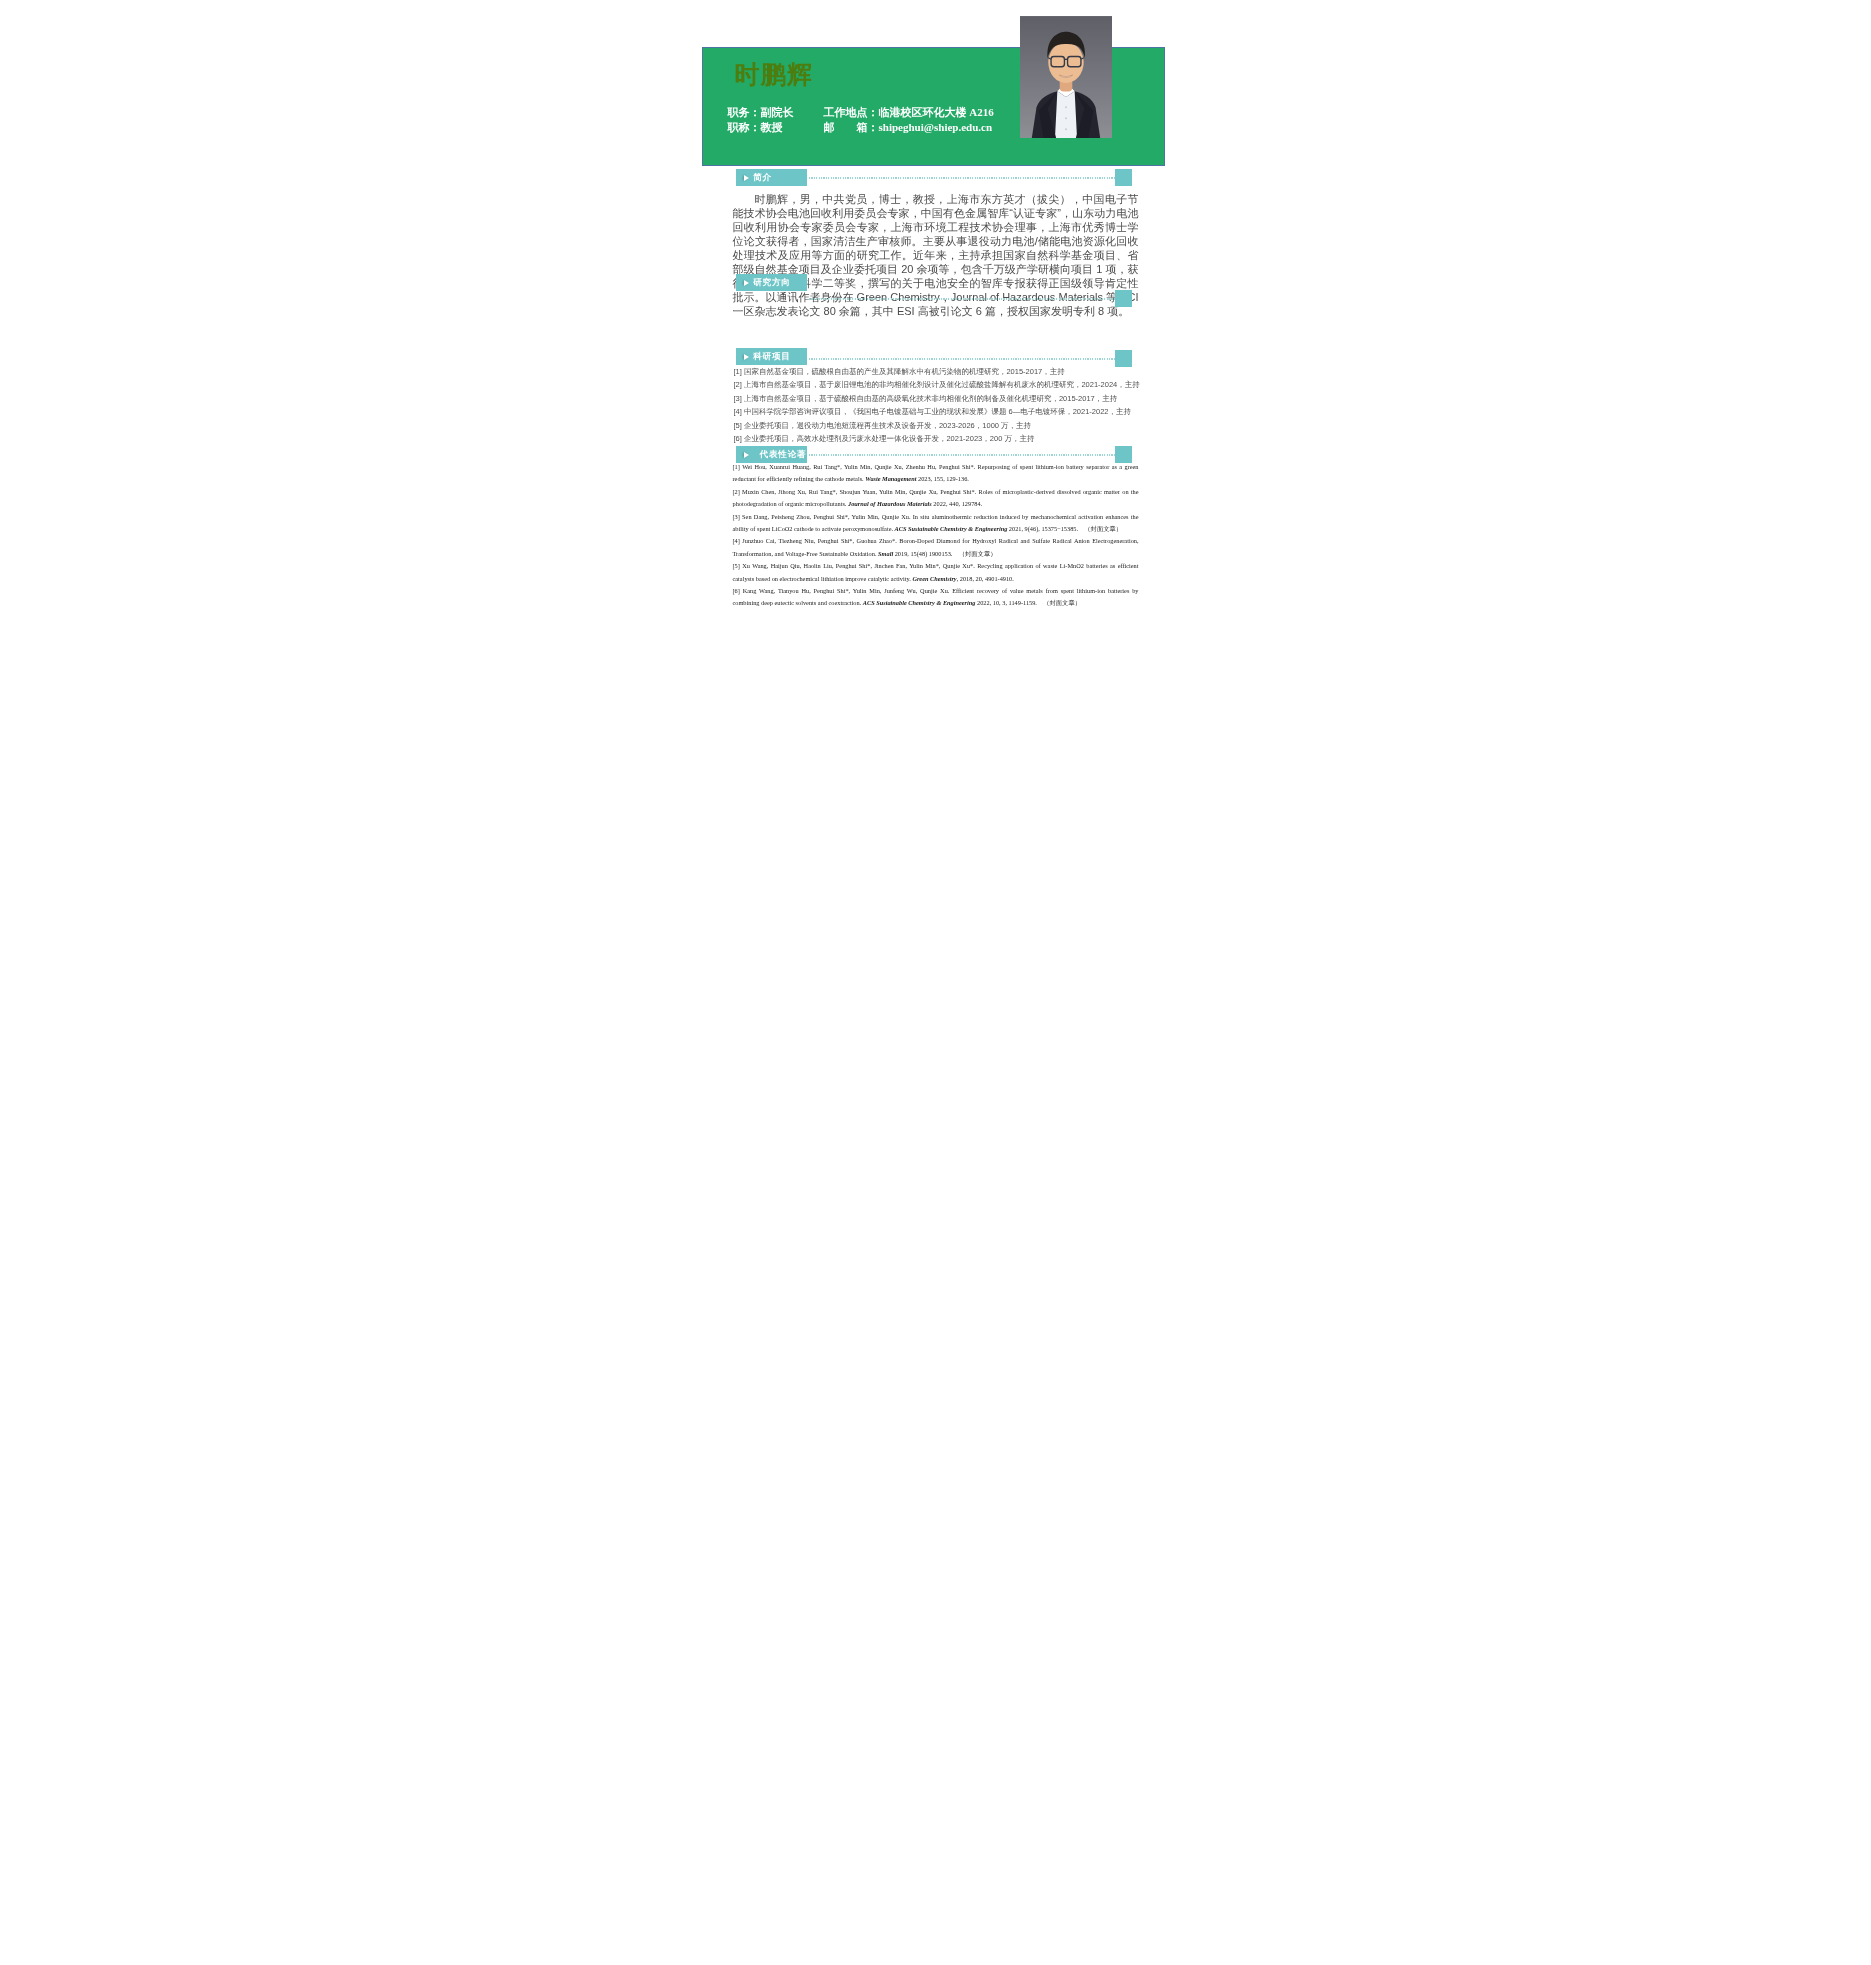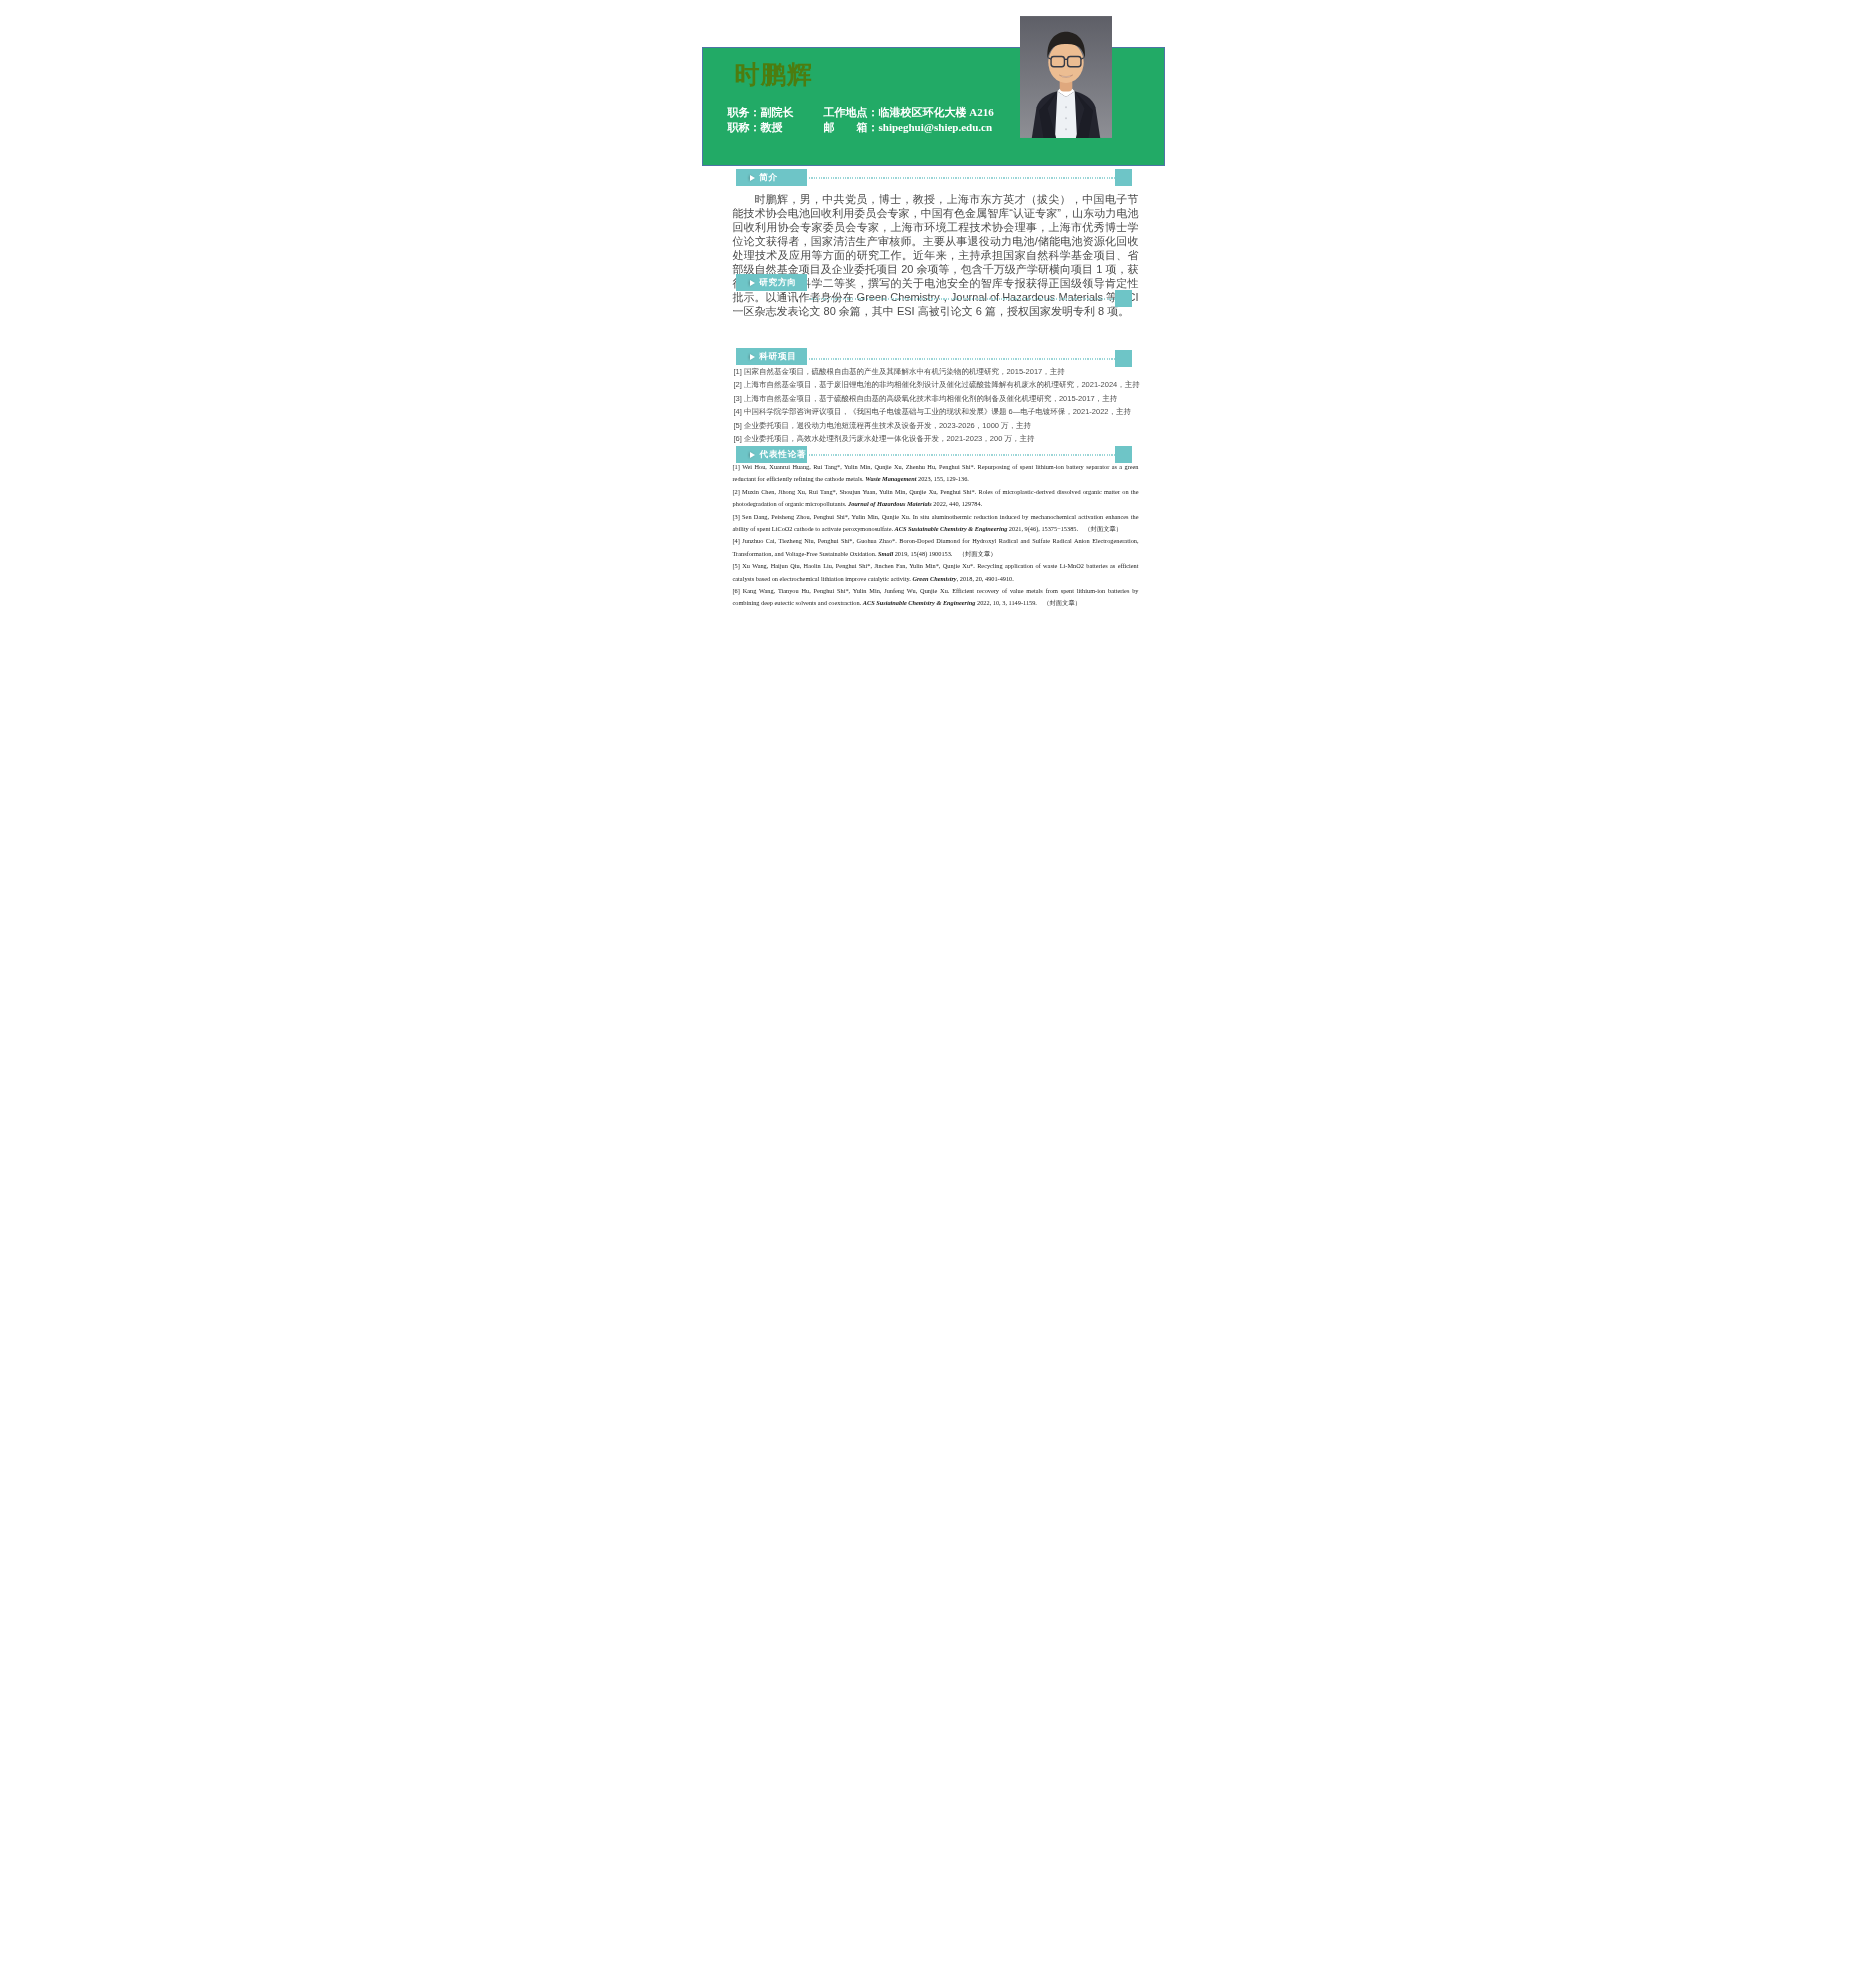--- a/index.html
+++ b/index.html
@@ -52,21 +52,21 @@
   }
   
   .sec-header{
     position:absolute;
     left:34px;
     width:71px; height:17.3px;
     box-sizing:border-box;
     background:var(--section-teal,#6EC5C7);
     display:flex;
     align-items:center;
-    padding-left:14px;
+    padding-left:8px;
     z-index:2;
   }
   .arrow{
     width:0;height:0;
     border-left:5.9px solid #ffffff;
     border-top:3.9px solid transparent;
     border-bottom:3.9px solid transparent;
     filter:drop-shadow(-0.8px 0.8px 0.8px rgba(50,50,50,.35));
     margin-right:4.7px;
     flex:0 0 auto;

